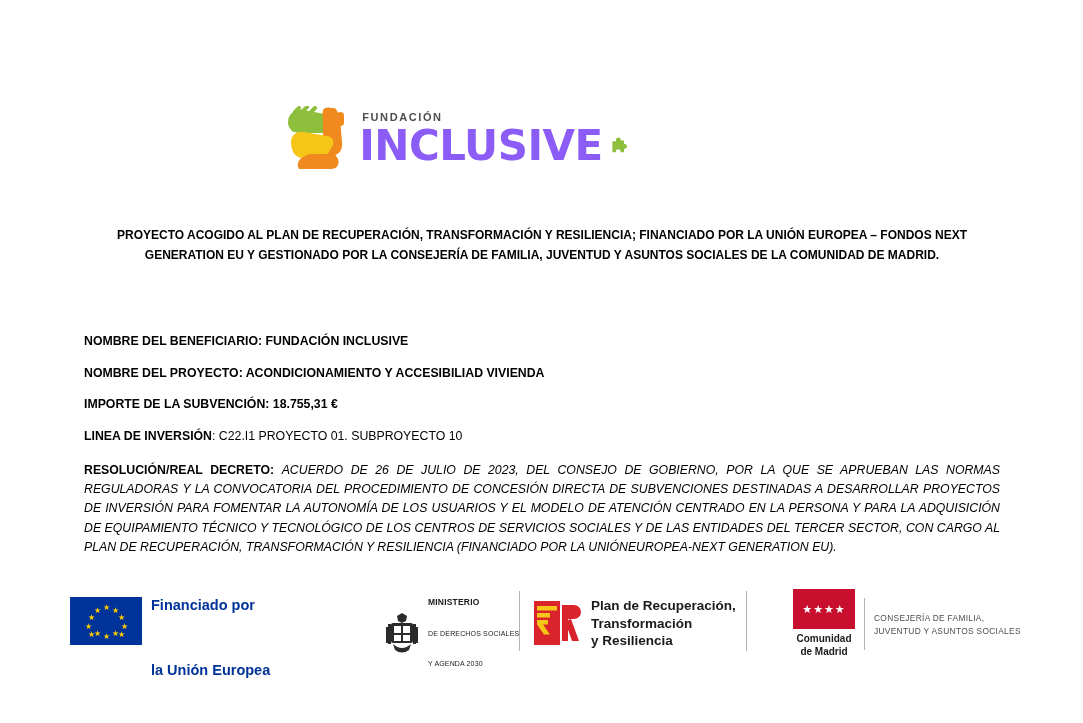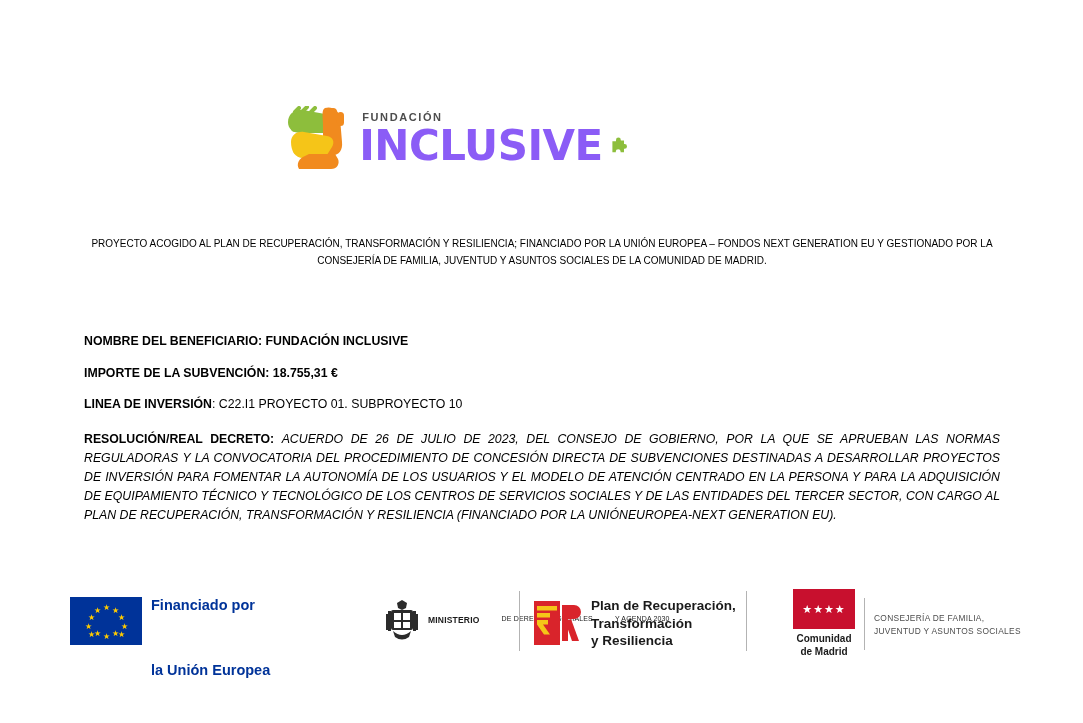--- a/index.html
+++ b/index.html
@@ -64,25 +64,25 @@
     font-family: "DejaVu Sans", sans-serif;
   }
   .logo-puzzle {
     margin-left: 4px;
     margin-top: 6px;
   }
 
   
   .heading {
     position: absolute;
-    top: 236px;
+    top: 226px;
     left: 84px;
     width: 916px;
-    font-size: 10px;
-    font-weight: normal;
+    font-size: 12px;
+    font-weight: bold;
     text-align: center;
     line-height: 1.65;
   }
 
   
   .fields {
     position: absolute;
     top: 333px;
     left: 84px;
     width: 916px;
@@ -157,21 +157,21 @@
     position: absolute;
     left: 383px;
     top: 14px;
     display: flex;
     align-items: center;
   }
   .min-crest { width: 38px; height: 46px; }
   .min-text {
     margin-left: 7px;
     display: flex;
-    flex-direction: row;
+    flex-direction: column;
     justify-content: center;
     line-height: 1.25;
     gap: 22px;
   }
   .min-l1 { font-size: 8.5px; font-weight: bold; color: #1a1a1a; letter-spacing: 0.2px;}
   .min-l2 { font-size: 7px; color: #1a1a1a; letter-spacing: 0.15px; }
   .min-l3 { font-size: 7px; color: #1a1a1a; letter-spacing: 0.15px; }
 
   .divider-v {
     position: absolute;
@@ -282,20 +282,23 @@
 </div>
 
 <div class="heading">PROYECTO ACOGIDO AL PLAN DE RECUPERACIÓN, TRANSFORMACIÓN Y RESILIENCIA; FINANCIADO POR LA UNIÓN EUROPEA – FONDOS NEXT GENERATION EU Y GESTIONADO POR LA  CONSEJERÍA DE FAMILIA, JUVENTUD Y ASUNTOS SOCIALES DE LA COMUNIDAD DE MADRID.</div>
 
 <div class="fields">
 
   <div class="field-line">
     <span class="lbl">NOMBRE DEL BENEFICIARIO: </span><span class="val-bold">FUNDACIÓN INCLUSIVE</span>
   </div>
 
+  <div class="field-line">
+    <span class="lbl">NOMBRE DEL PROYECTO: </span><span class="val-bold">ACONDICIONAMIENTO Y ACCESIBILIAD VIVIENDA</span>
+  </div>
 
   <div class="field-line">
     <span class="lbl">IMPORTE DE LA SUBVENCIÓN: </span><span class="val-bold">18.755,31 €</span>
   </div>
 
   <div class="field-line">
     <span class="lbl">LINEA DE INVERSIÓN</span><span class="val">: C22.I1 PROYECTO 01. SUBPROYECTO 10</span>
   </div>
 
   <div class="field-line resolution">

